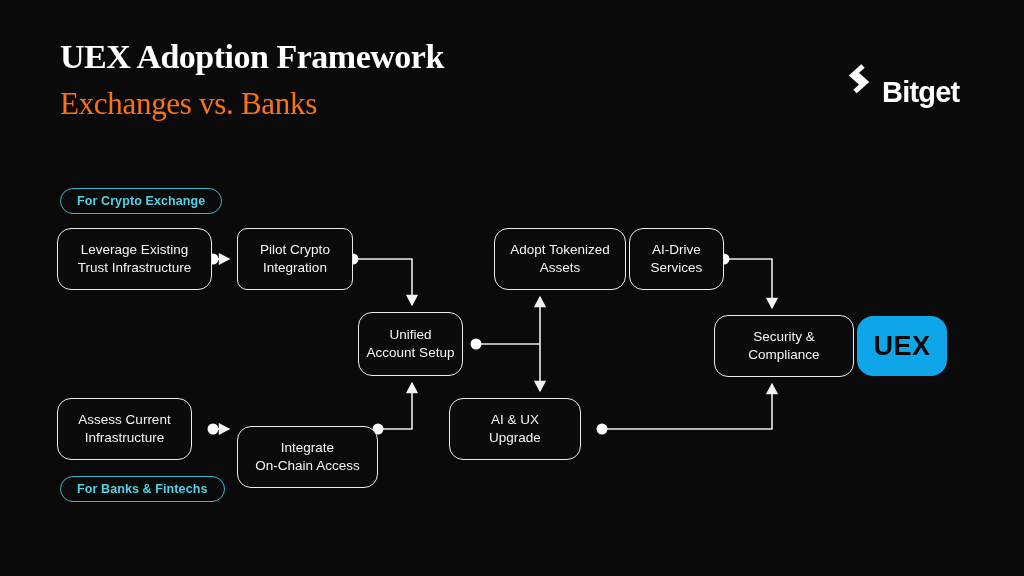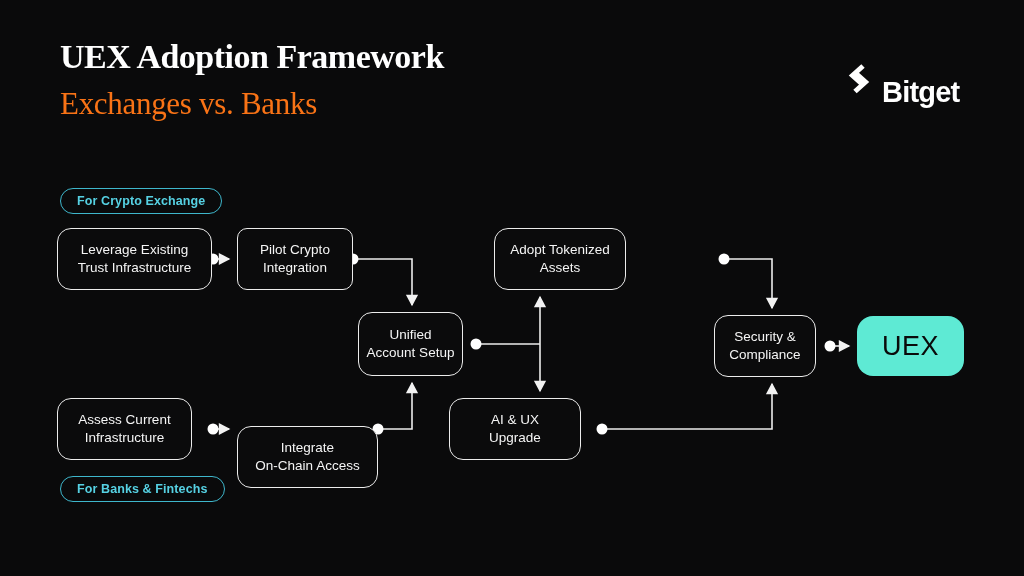--- a/index.html
+++ b/index.html
@@ -39,28 +39,28 @@
     background:#0b0b0c;border:1.5px solid #ececec;border-radius:14px;
     display:flex;align-items:center;justify-content:center;text-align:center;
     font-size:13.5px;line-height:1.35;color:#f5f5f5;
   }
   .node span{white-space:pre-line;}
   .n-leverage {left:57px; top:228px;width:155px;height:62px;}
   .n-pilot    {left:237px;top:228px;width:116px;height:62px;border-radius:10px;}
   .n-adopt    {left:470px;top:228px;width:132px;height:62px;margin-left:24px;}
   .n-aidrive  {left:629px;top:228px;width:95px; height:62px;}
   .n-unified  {left:349px;top:312px;width:105px;height:64px;margin-left:9px;}
-  .n-security {left:714px;top:315px;width:102px;height:62px;}
+  .n-security {left:714px;top:315px;width:140px;height:62px;}
   .n-assess   {left:57px; top:398px;width:135px;height:62px;}
   .n-integrate{left:237px;top:398px;width:141px;height:62px;margin-top:28px;}
   .n-aiux     {left:449px;top:398px;width:132px;height:62px;}
   .n-uex{
-    left:857px;top:316px;width:107px;height:60px;
-    background:#5eead4;border:none;border-radius:16px;
-    color:#0a0a0a;font-size:27px;font-weight:400;letter-spacing:0.5px;
+    left:857px;top:316px;width:90px;height:60px;
+    background:#0ea5e9;border:none;border-radius:16px;
+    color:#0a0a0a;font-size:27px;font-weight:700;letter-spacing:0.5px;
   }
   
   .connectors{position:absolute;left:0;top:0;z-index:1;pointer-events:none;}
 </style>
 </head>
 <body>
 
 <div class="stage">
 
   <div class="titles">
@@ -120,20 +120,24 @@
 Trust Infrastructure</span>
   </div>
   <div class="node n-pilot">
     <span>Pilot Crypto
 Integration</span>
   </div>
   <div class="node n-adopt">
     <span>Adopt Tokenized
 Assets</span>
   </div>
+  <div class="node n-aidrive">
+    <span>AI-Drive
+Services</span>
+  </div>
   <div class="node n-unified">
     <span>Unified
 Account Setup</span>
   </div>
   <div class="node n-security">
     <span>Security &amp;
 Compliance</span>
   </div>
   <div class="node n-uex">
     <span>UEX</span>

